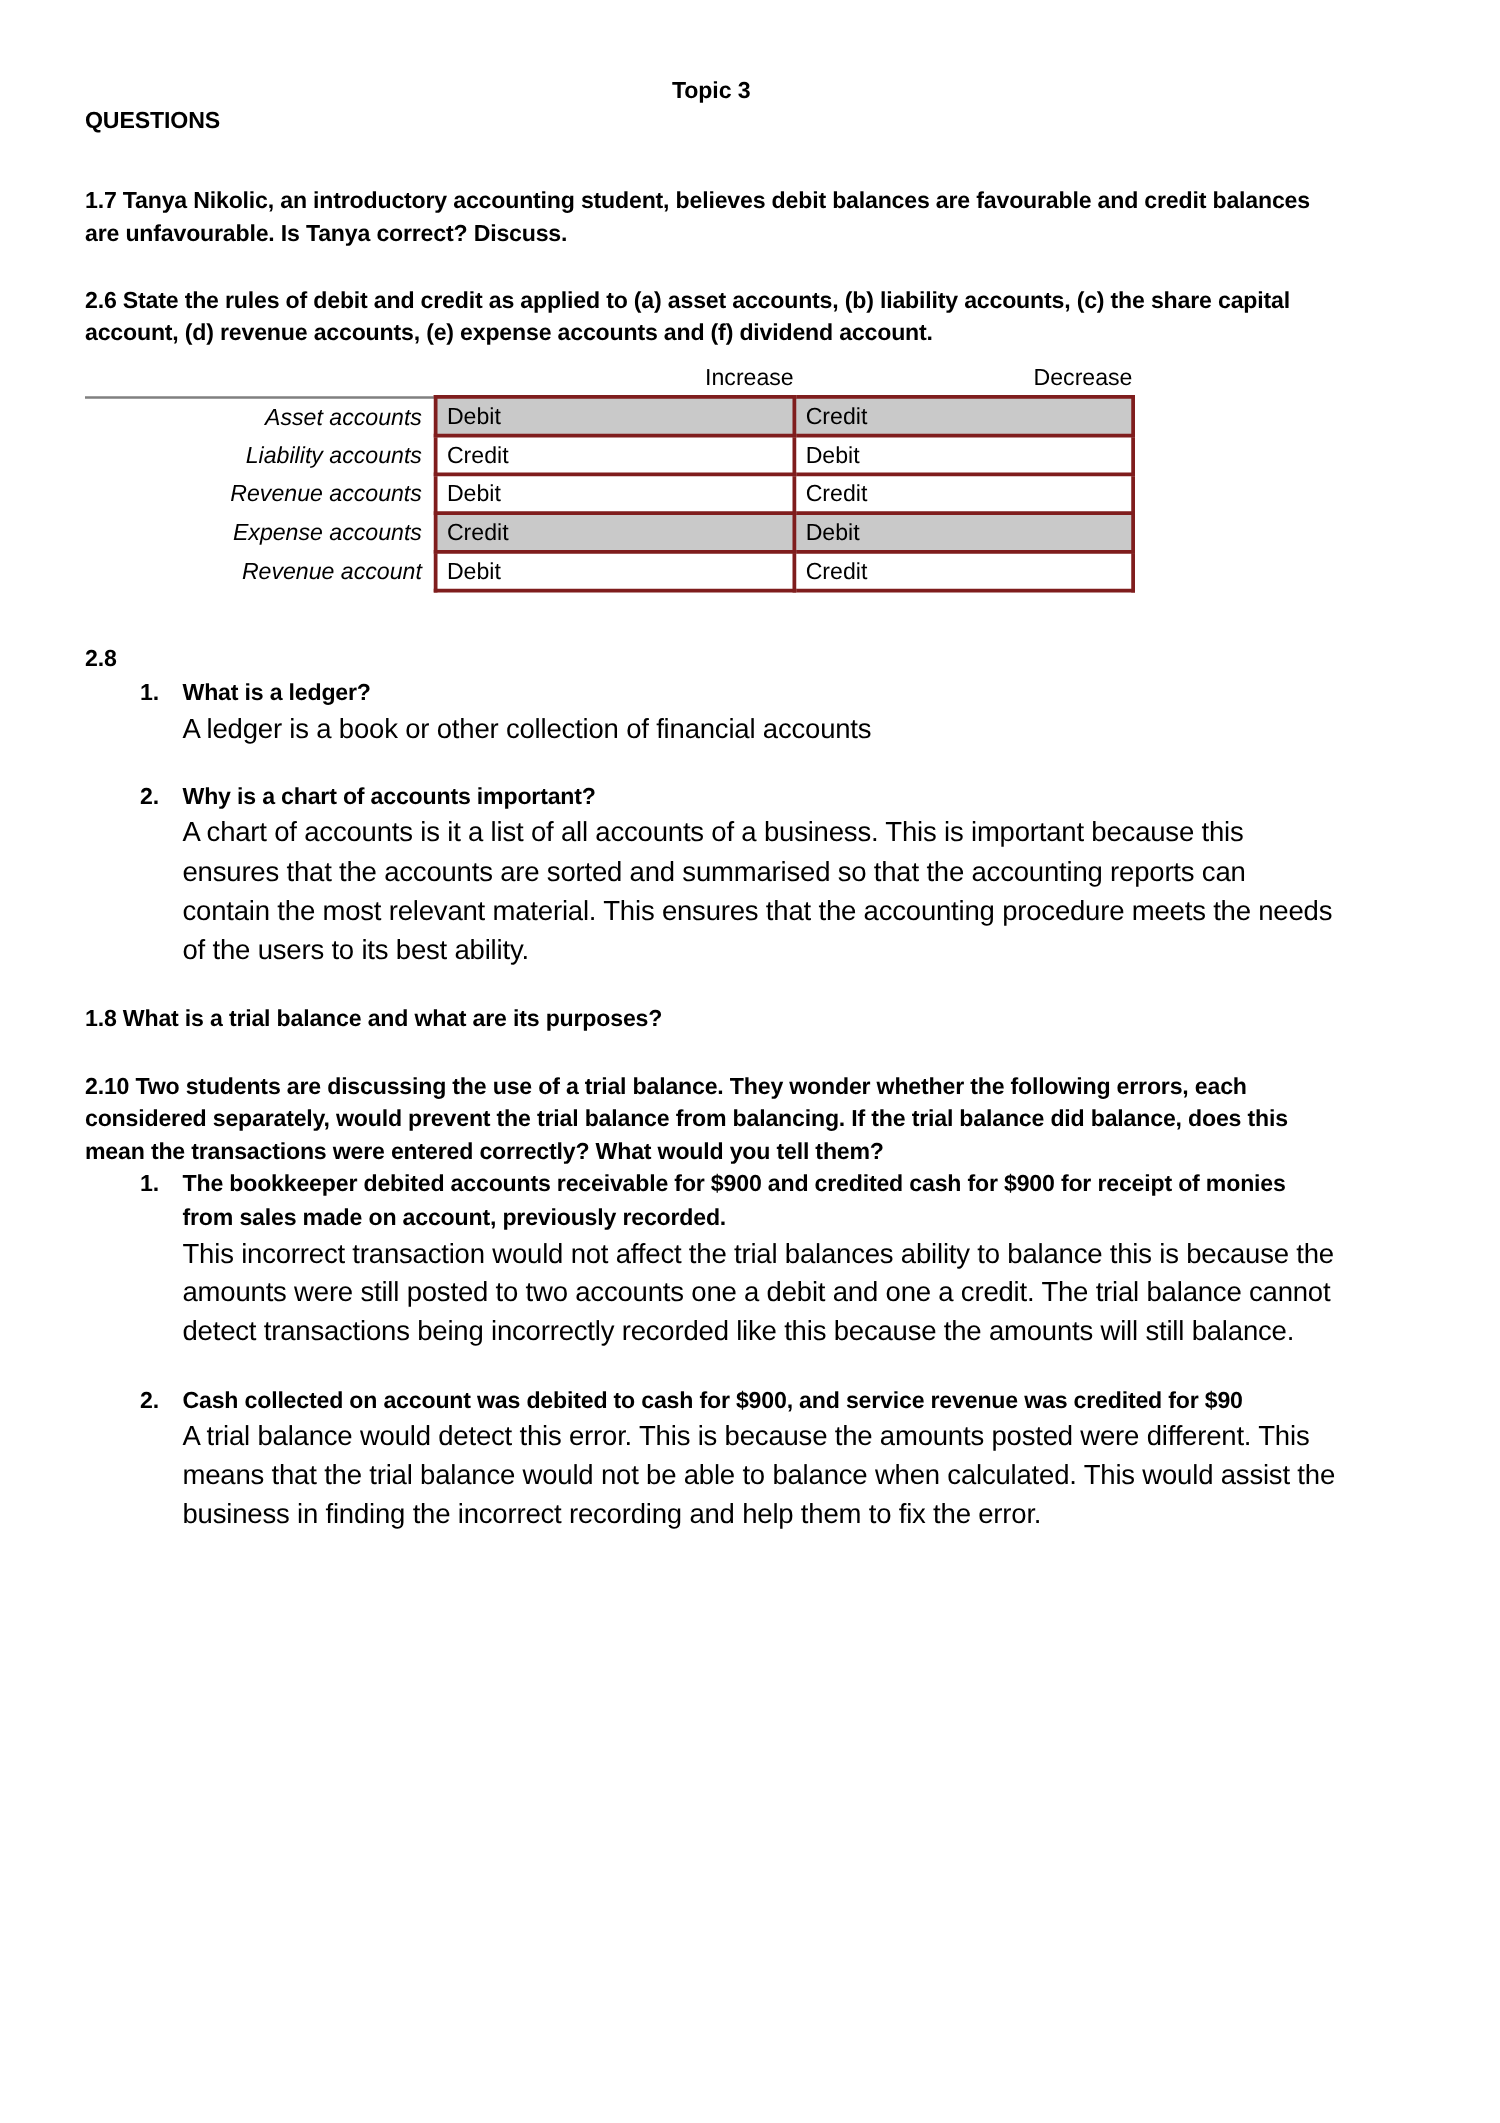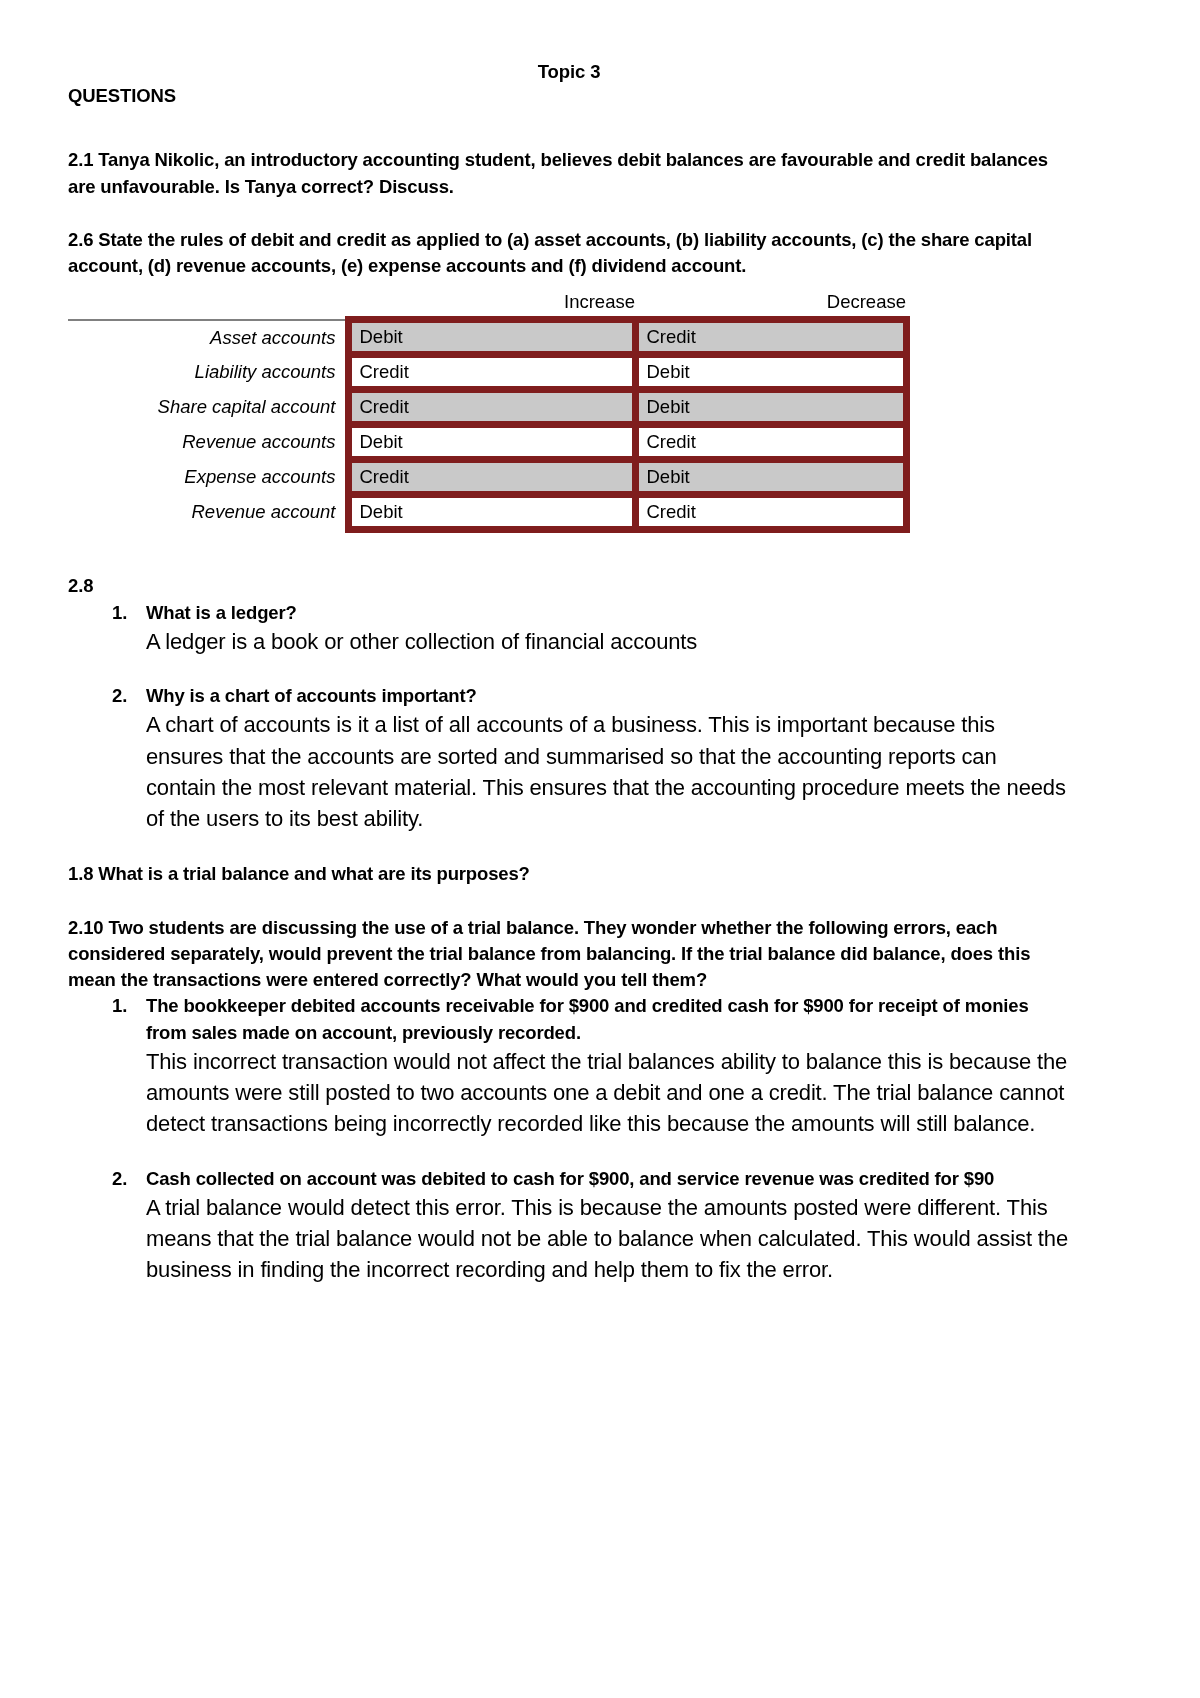--- a/index.html
+++ b/index.html
@@ -89,21 +89,21 @@
     border: none;
     border-top: 2.5px solid #808080;
     background: transparent;
     white-space: nowrap;
   }
   table.rules tr:not(.first-body) td.rowlabel {
     border-top: none;
   }
   table.rules td.val {
     padding: 3px 0 3px 8px;
-    border: 7px solid #7f1d1d;
+    border: 3px solid #7f1d1d;
     background: #ffffff;
   }
   table.rules tr.shaded td.val {
     background: #c9c9c9;
   }
 
   
   ol.numlist {
     margin: 0;
     padding: 0 0 0 0;
@@ -147,21 +147,21 @@
 </head>
 <body>
 
 <div class="page">
 
   <div class="doc-title">Topic 3</div>
   <div class="section-label">QUESTIONS</div>
 
   <div class="spacer-lg"></div>
 
-  <p class="q">2.1 Tanya Nikolic, an introductory accounting student, believes debit balances are favourable and credit balances are unfavourable. Is Tanya correct? Discuss.</p>
+  <p class="q">1.7 Tanya Nikolic, an introductory accounting student, believes debit balances are favourable and credit balances are unfavourable. Is Tanya correct? Discuss.</p>
 
   <div class="spacer-md"></div>
 
   <p class="q">2.6 State the rules of debit and credit as applied to (a) asset accounts, (b) liability accounts, (c) the share capital account, (d) revenue accounts, (e) expense accounts and (f) dividend account.</p>
 
   <div class="rules-table-wrap">
     <table class="rules">
       <colgroup>
         <col class="c-label">
           <col class="c-inc">
@@ -178,25 +178,20 @@
         <tr class="shaded first-body">
           <td class="rowlabel">Asset accounts</td>
           <td class="val">Debit</td>
           <td class="val">Credit</td>
         </tr>
         <tr>
           <td class="rowlabel">Liability accounts</td>
           <td class="val">Credit</td>
           <td class="val">Debit</td>
         </tr>
-        <tr class="shaded">
-          <td class="rowlabel">Share capital account</td>
-          <td class="val">Credit</td>
-          <td class="val">Debit</td>
-        </tr>
         <tr>
           <td class="rowlabel">Revenue accounts</td>
           <td class="val">Debit</td>
           <td class="val">Credit</td>
         </tr>
         <tr class="shaded">
           <td class="rowlabel">Expense accounts</td>
           <td class="val">Credit</td>
           <td class="val">Debit</td>
         </tr>

